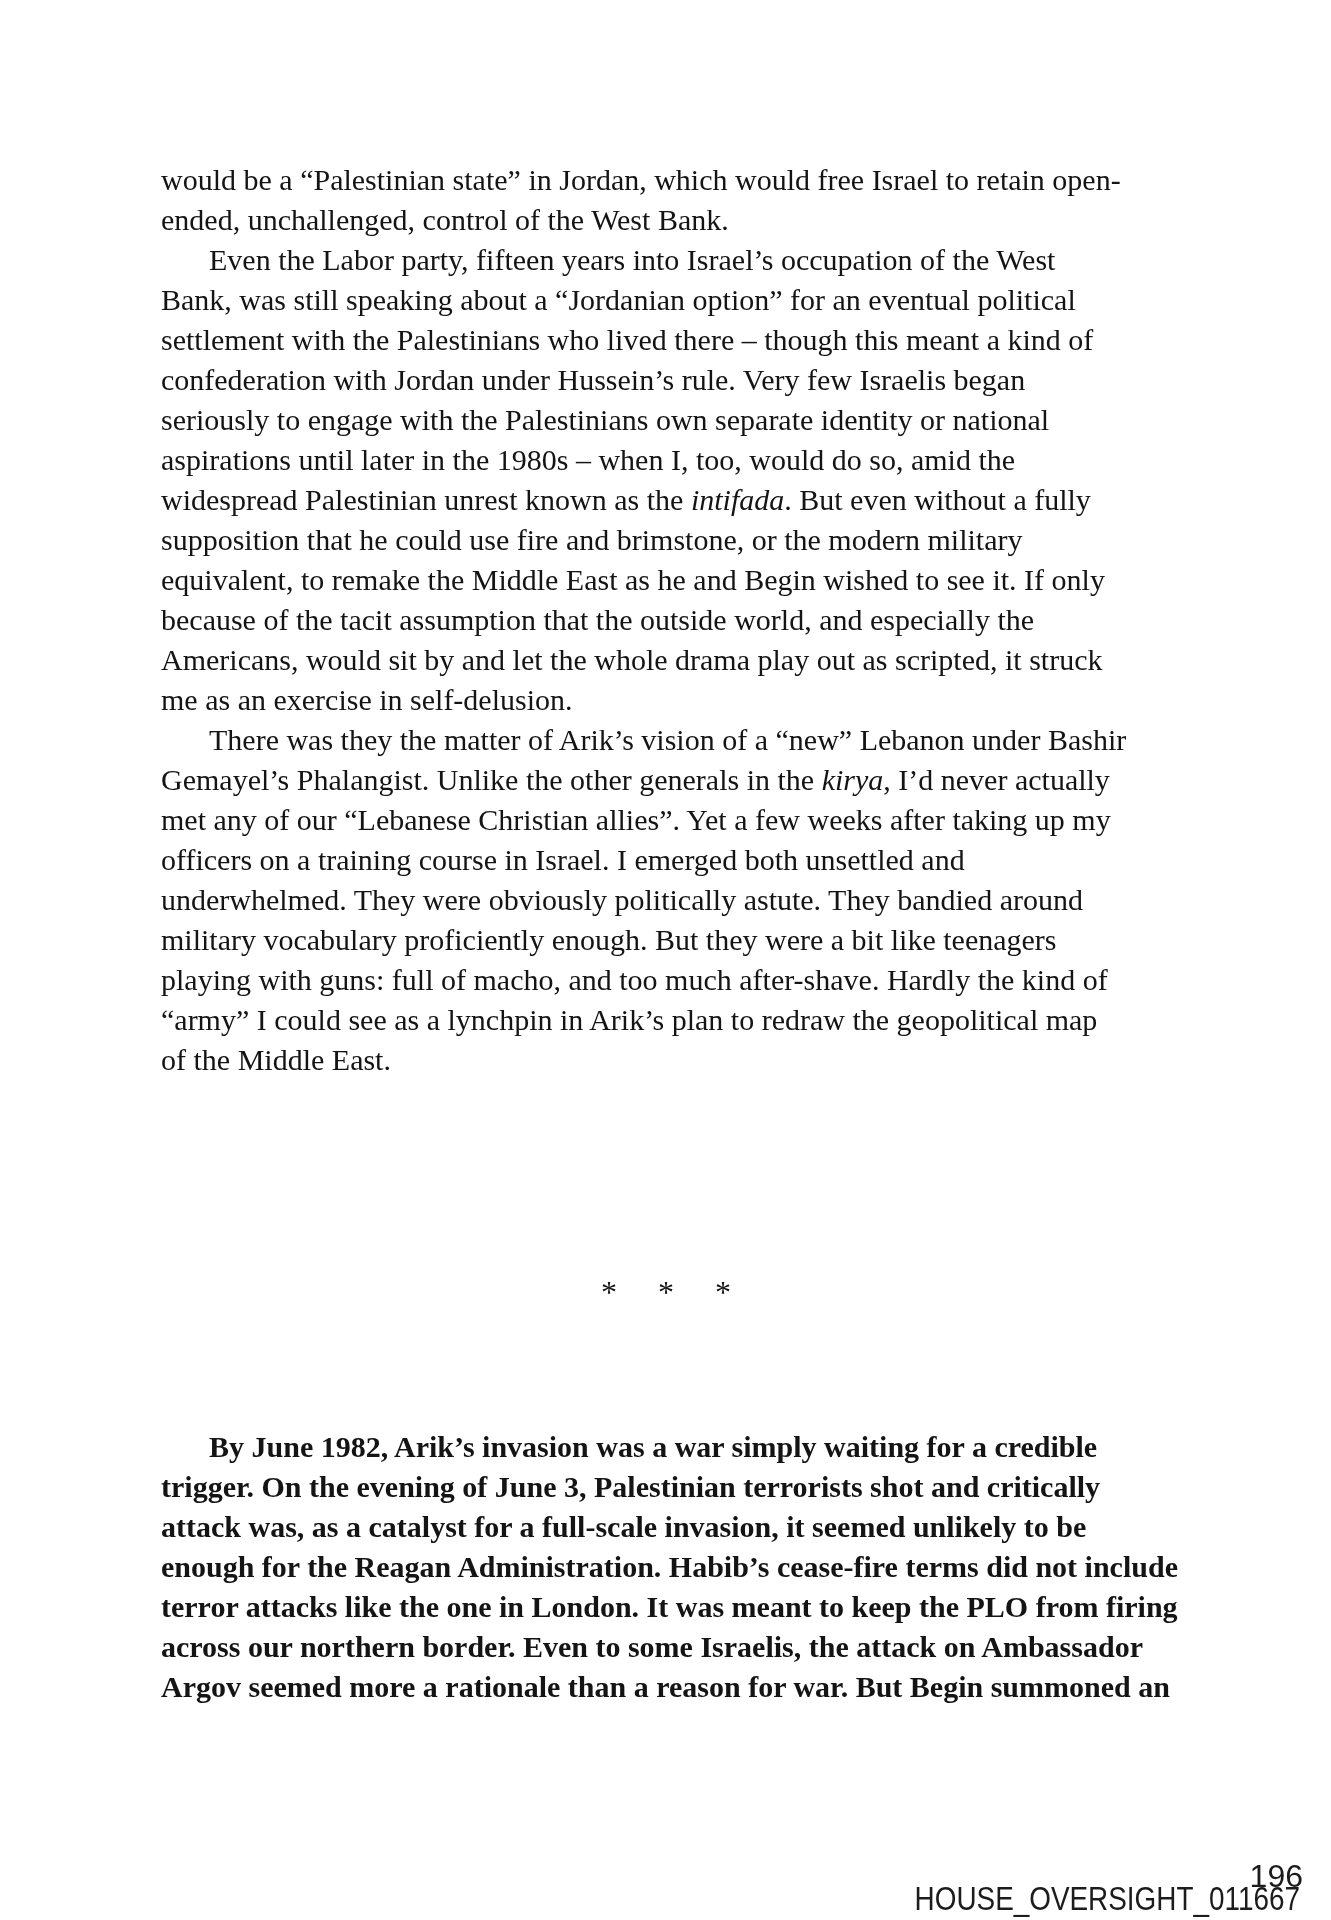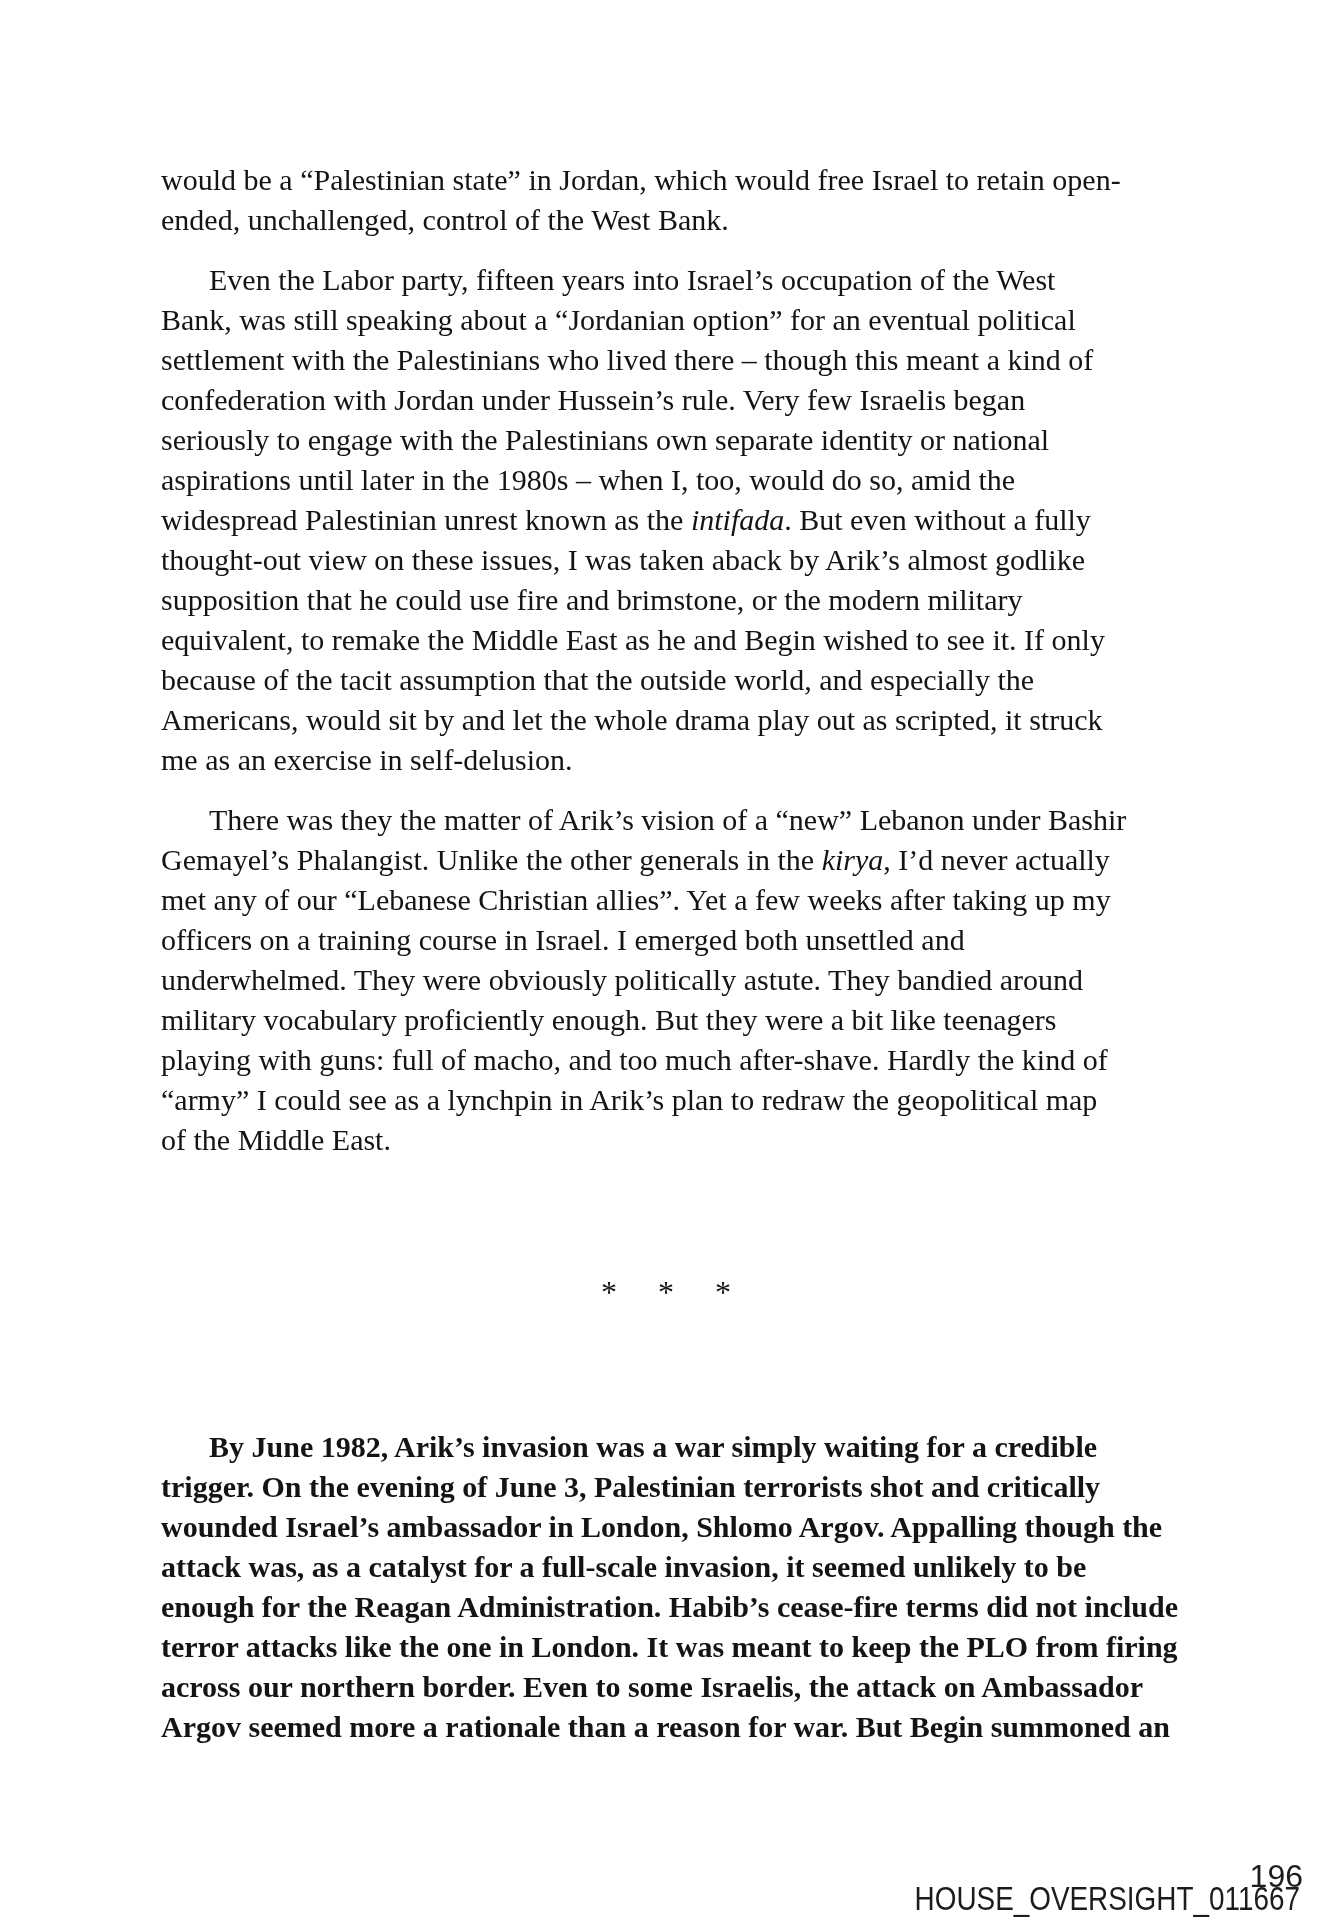--- a/index.html
+++ b/index.html
@@ -19,21 +19,21 @@
   }
   .text-block {
     position: absolute;
     left: 161px;
     width: 1010px;
     font-size: 30px;
     line-height: 40px;
   }
   .text-block.upper { top: 160px; }
   .text-block.lower { top: 1427px; font-weight: bold; }
-  .paragraph + .paragraph { margin-top: 20px; }
+  .paragraph + .paragraph { }
   .line { white-space: nowrap; }
   .line.indent { padding-left: 48px; }
   .line i { }
   .section-break {
     position: absolute;
     left: 161px;
     width: 1010px;
     top: 1272px;
     display: flex;
     justify-content: center;
@@ -76,21 +76,20 @@
         <div class="line"><span>ended, unchallenged, control of the West Bank.</span></div>
       </div>
       <div class="paragraph">
         <div class="line indent"><span>Even the Labor party, fifteen years into Israel’s occupation of the West</span></div>
         <div class="line"><span>Bank, was still speaking about a “Jordanian option” for an eventual political</span></div>
         <div class="line"><span>settlement with the Palestinians who lived there – though this meant a kind of</span></div>
         <div class="line"><span>confederation with Jordan under Hussein’s rule. Very few Israelis began</span></div>
         <div class="line"><span>seriously to engage with the Palestinians own separate identity or national</span></div>
         <div class="line"><span>aspirations until later in the 1980s – when I, too, would do so, amid the</span></div>
         <div class="line"><span>widespread Palestinian unrest known as the </span><i>intifada</i><span>. But even without a fully</span></div>
-        <div class="line"><span>thought-out view on these issues, I was taken aback by Arik’s almost godlike</span></div>
         <div class="line"><span>supposition that he could use fire and brimstone, or the modern military</span></div>
         <div class="line"><span>equivalent, to remake the Middle East as he and Begin wished to see it. If only</span></div>
         <div class="line"><span>because of the tacit assumption that the outside world, and especially the</span></div>
         <div class="line"><span>Americans, would sit by and let the whole drama play out as scripted, it struck</span></div>
         <div class="line"><span>me as an exercise in self-delusion.</span></div>
       </div>
       <div class="paragraph">
         <div class="line indent"><span>There was they the matter of Arik’s vision of a “new” Lebanon under Bashir</span></div>
         <div class="line"><span>Gemayel’s Phalangist. Unlike the other generals in the </span><i>kirya</i><span>, I’d never actually</span></div>
         <div class="line"><span>met any of our “Lebanese Christian allies”. Yet a few weeks after taking up my</span></div>
@@ -106,21 +105,20 @@
   <div class="section-break">
     <span>*</span>
     <span>*</span>
     <span>*</span>
   </div>
 
   <section class="text-block lower">
       <div class="paragraph">
         <div class="line indent"><span>By June 1982, Arik’s invasion was a war simply waiting for a credible</span></div>
         <div class="line"><span>trigger. On the evening of June 3, Palestinian terrorists shot and critically</span></div>
-        <div class="line"><span>wounded Israel’s ambassador in London, Shlomo Argov. Appalling though the</span></div>
         <div class="line"><span>attack was, as a catalyst for a full-scale invasion, it seemed unlikely to be</span></div>
         <div class="line"><span>enough for the Reagan Administration. Habib’s cease-fire terms did not include</span></div>
         <div class="line"><span>terror attacks like the one in London. It was meant to keep the PLO from firing</span></div>
         <div class="line"><span>across our northern border. Even to some Israelis, the attack on Ambassador</span></div>
         <div class="line"><span>Argov seemed more a rationale than a reason for war. But Begin summoned an</span></div>
       </div>
     </section>
 
   <div class="page-number">196</div>
 

